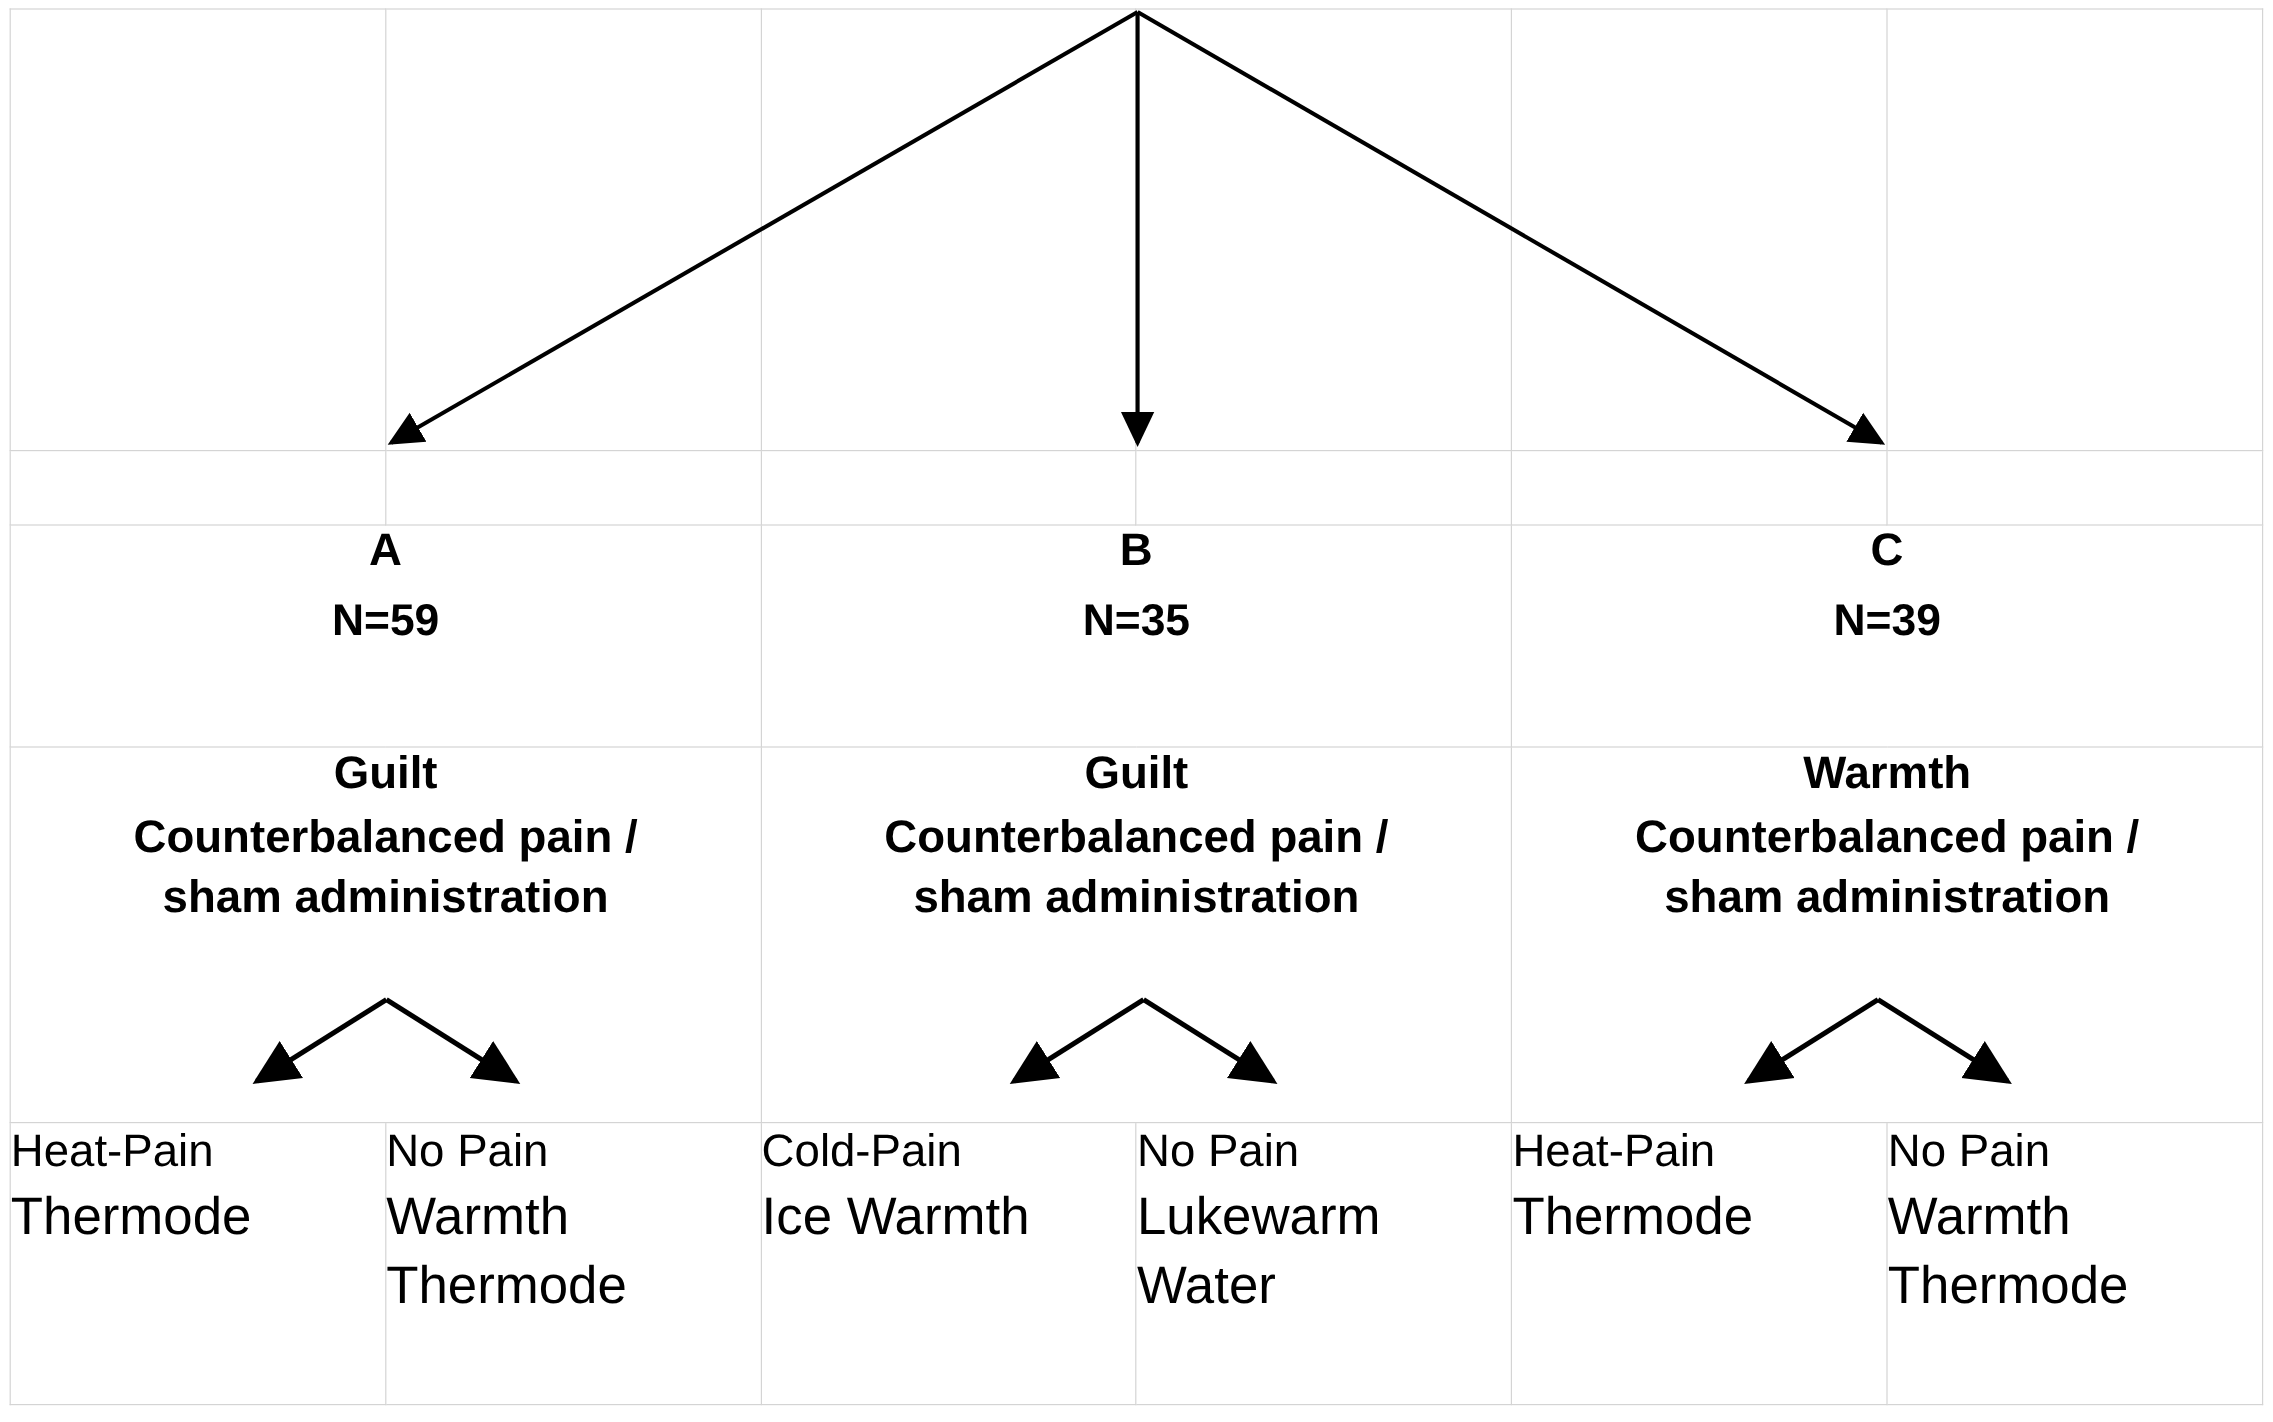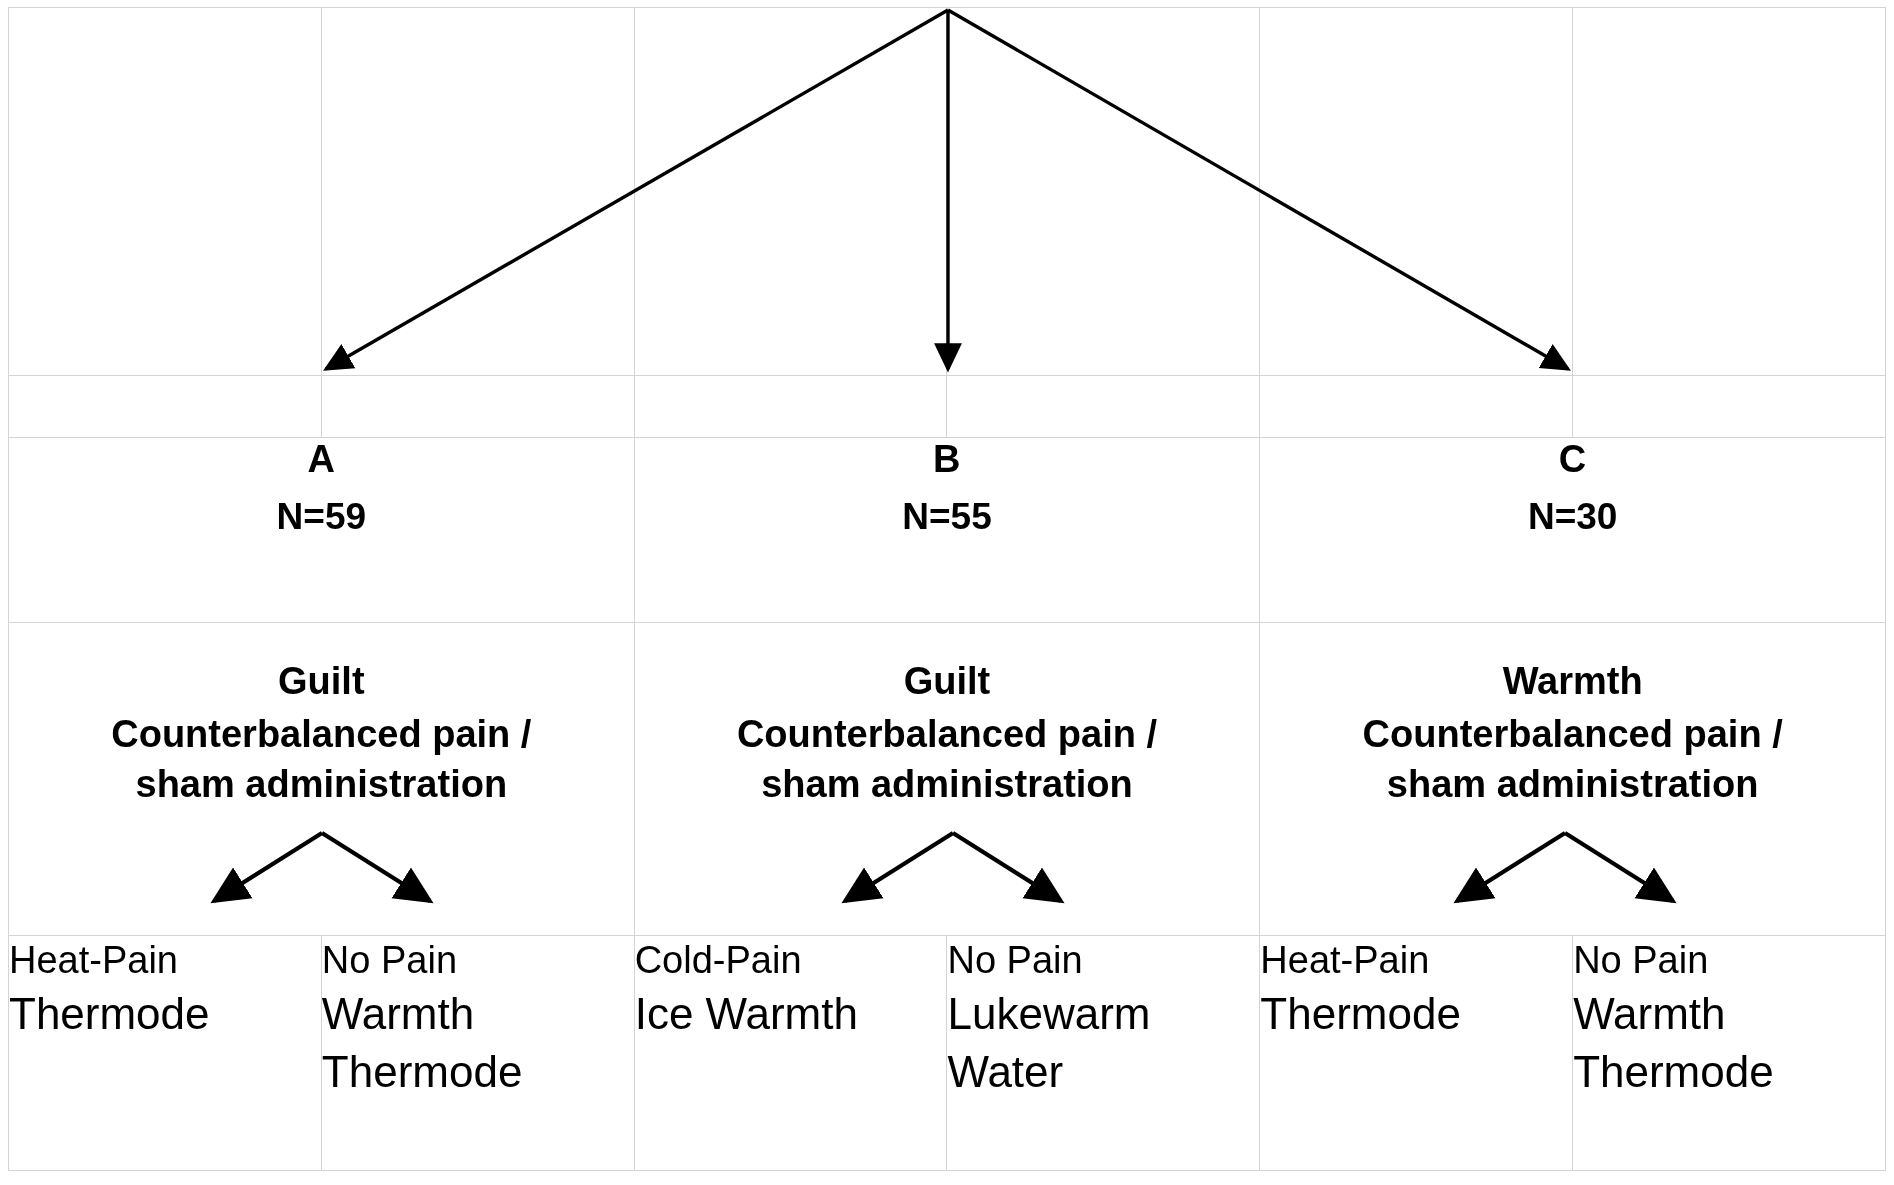--- a/index.html
+++ b/index.html
@@ -63,21 +63,20 @@
   .cond-cell {
     text-align: center;
     padding-top: 12px;
     box-sizing: border-box;
     position: relative;
   }
   .cond-title {
     font-size: 38px;
     font-weight: bold;
     line-height: 1.2;
-    margin-top: 36px;
   }
   .cond-desc {
     font-size: 38px;
     font-weight: bold;
     line-height: 1.32;
     margin-top: 4px;
     white-space: pre-line;
   }
 
   .leaf-cell {
@@ -132,25 +131,25 @@
       <td></td>
     </tr>
 
     <tr class="row-label">
       <td class="label-cell" colspan="2">
         <div class="grp-letter">A</div>
         <div class="grp-n">N=59</div>
       </td>
       <td class="label-cell" colspan="2">
         <div class="grp-letter">B</div>
-        <div class="grp-n">N=55</div>
+        <div class="grp-n">N=35</div>
       </td>
       <td class="label-cell" colspan="2">
         <div class="grp-letter">C</div>
-        <div class="grp-n">N=30</div>
+        <div class="grp-n">N=39</div>
       </td>
     </tr>
 
     <tr class="row-cond">
       <td class="cond-cell" colspan="2">
         <div class="cond-title">Guilt</div>
         <div class="cond-desc">Counterbalanced pain /
 sham administration</div>
       </td>
       <td class="cond-cell" colspan="2">

